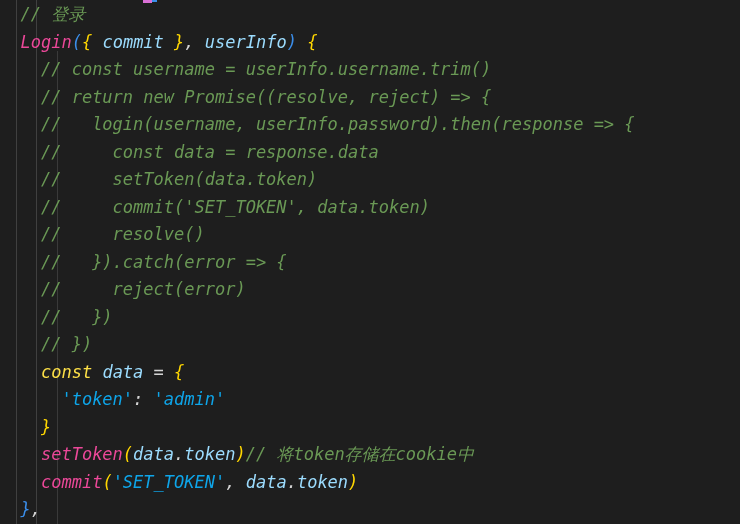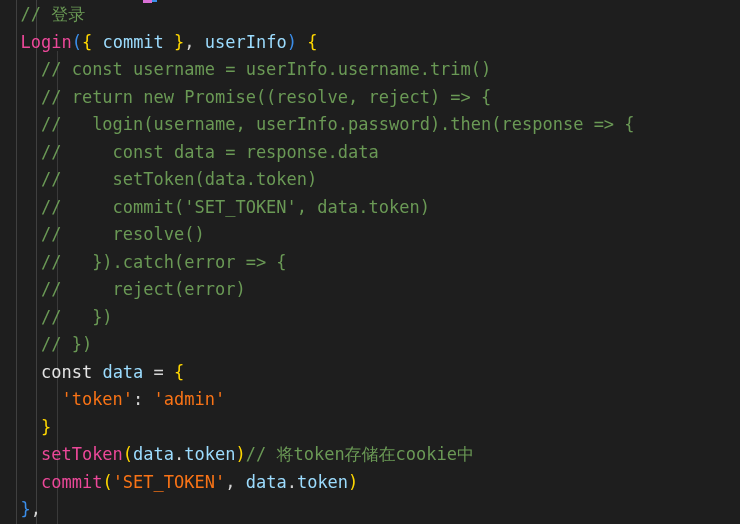--- a/index.html
+++ b/index.html
@@ -44,27 +44,28 @@
     left: 0;
     width: 740px;
     padding-top: 1px;
     white-space: pre;
     overflow: hidden;
   }
   .line {
     height: 27.5px;
     white-space: pre;
     overflow: hidden;
+    font-style: italic;
   }
   
   .cmt  { color: #6A9955; }
   .fn   { color: #ec4899; }
-  .kw   { color: #e5e5e5; }
+  .kw   { color: #fde047; }
   .var  { color: #9CDCFE; }
-  .str  { color: #f97316; }
+  .str  { color: #0ea5e9; }
   .plain{ color: #D4D4D4; }
   .br-y { color: #FFD700; }
   .br-b { color: #3B8EEA; }
   .op   { color: #D4D4D4; }
 
   .topfrag {
     position: absolute;
     left: 143px;
     top: 0px;
     width: 9px;

